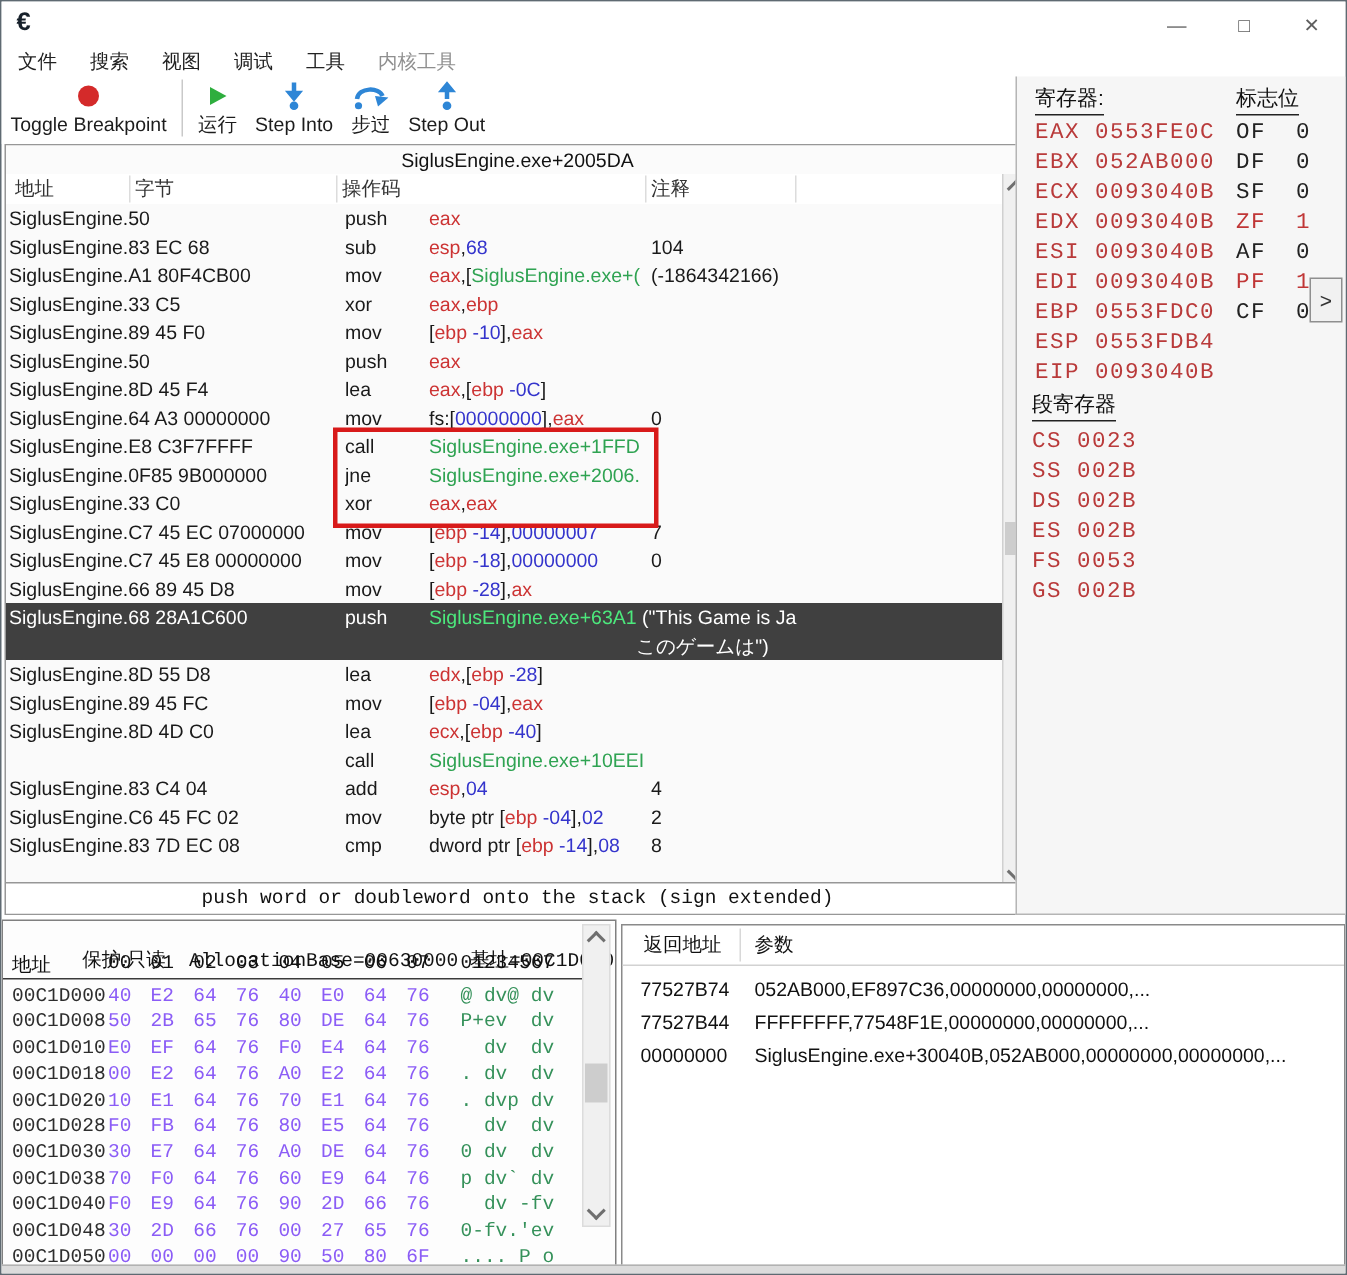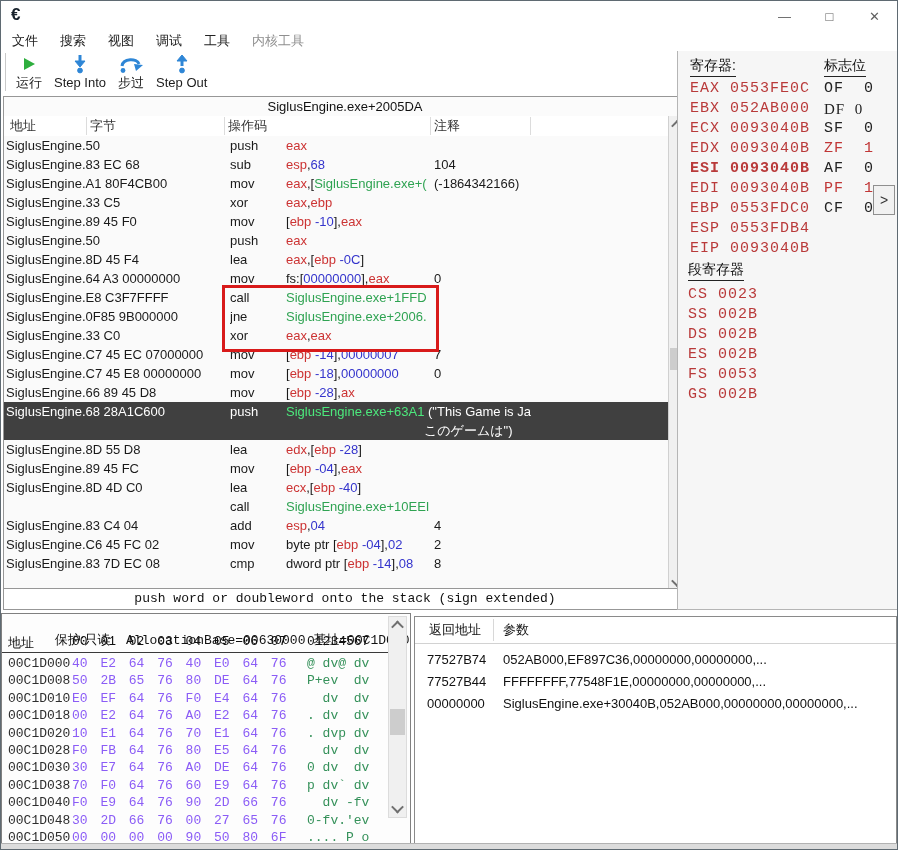--- a/index.html
+++ b/index.html
@@ -98,20 +98,28 @@
     <div class="winbtns">
       <div class="winbtn">—</div>
       <div class="winbtn">□</div>
       <div class="winbtn">✕</div>
     </div>
   </div>
 
   <div class="menubar"><span class="menuitem">文件</span><span class="menuitem">搜索</span><span class="menuitem">视图</span><span class="menuitem">调试</span><span class="menuitem">工具</span><span class="menuitem muted">内核工具</span></div>
 
   <div class="toolbar">
+    <div class="tbtn">
+      <span class="ticon">
+        <svg width="16" height="16">
+            <circle cx="8" cy="8" r="7" fill="#d42a2a"></circle>
+          </svg>
+      </span>
+      <span class="tlabel">Toggle Breakpoint</span>
+    </div>
     <div class="tsep"></div>
     <div class="tbtn">
       <span class="ticon">
         <svg width="16" height="16">
             <polygon points="3,2 14,8 3,14" fill="#2eae3e"></polygon>
           </svg>
       </span>
       <span class="tlabel">运行</span>
     </div>
     <div class="tbtn">
@@ -294,29 +302,29 @@
   </div>
 
   <div class="regs">
     <span class="rtitle" style="left:12px;top:6px;">寄存器:</span>
     <span class="rtitle" style="left:146px;top:6px;">标志位</span>
     <div id="reglist">
         <div class="regrow mono" style="top: 28px;">EAX 0553FE0C</div>
         <div class="regrow mono" style="top: 48px;">EBX 052AB000</div>
         <div class="regrow mono" style="top: 68px;">ECX 0093040B</div>
         <div class="regrow mono" style="top: 88px;">EDX 0093040B</div>
-        <div class="regrow mono" style="top: 108px; font-weight: bold;">ESI 0093040B</div>
+        <div class="regrow mono" style="top: 108px;">ESI 0093040B</div>
         <div class="regrow mono" style="top: 128px;">EDI 0093040B</div>
         <div class="regrow mono" style="top: 148px;">EBP 0553FDC0</div>
         <div class="regrow mono" style="top: 168px;">ESP 0553FDB4</div>
         <div class="regrow mono" style="top: 188px;">EIP 0093040B</div>
       </div>
     <div id="flaglist">
         <div class="flagrow mono" style="top: 28px;">OF  0</div>
-        <div class="flagrow mono" style="top: 48px; font-family: Liberation Serif, serif;">DF  0</div>
+        <div class="flagrow mono" style="top: 48px;">DF  0</div>
         <div class="flagrow mono" style="top: 68px;">SF  0</div>
         <div class="flagrow mono set" style="top: 88px;">ZF  1</div>
         <div class="flagrow mono" style="top: 108px;">AF  0</div>
         <div class="flagrow mono set" style="top: 128px;">PF  1</div>
         <div class="flagrow mono" style="top: 148px;">CF  0</div>
       </div>
     <div class="expbtn">&gt;</div>
     <span class="rtitle" style="left:10px;top:210px;">段寄存器</span>
     <div id="seglist">
         <div class="segrow mono" style="top: 234px;">CS 0023</div>

